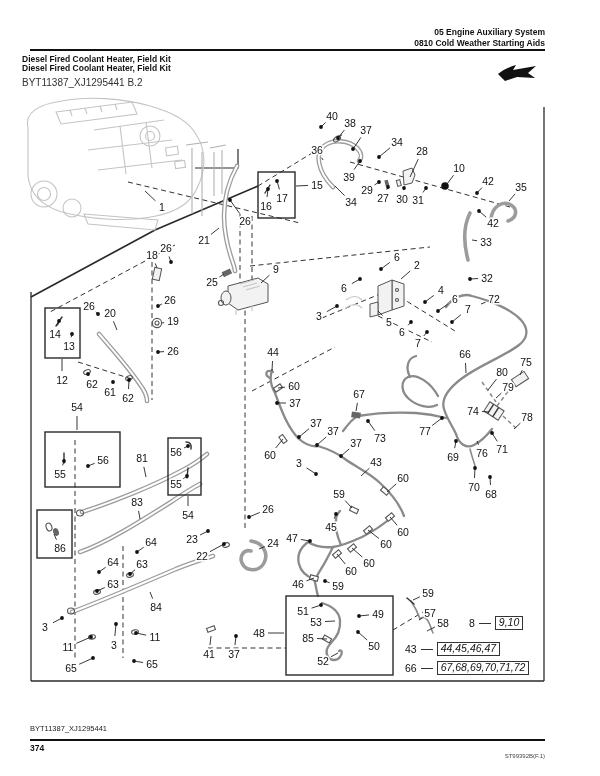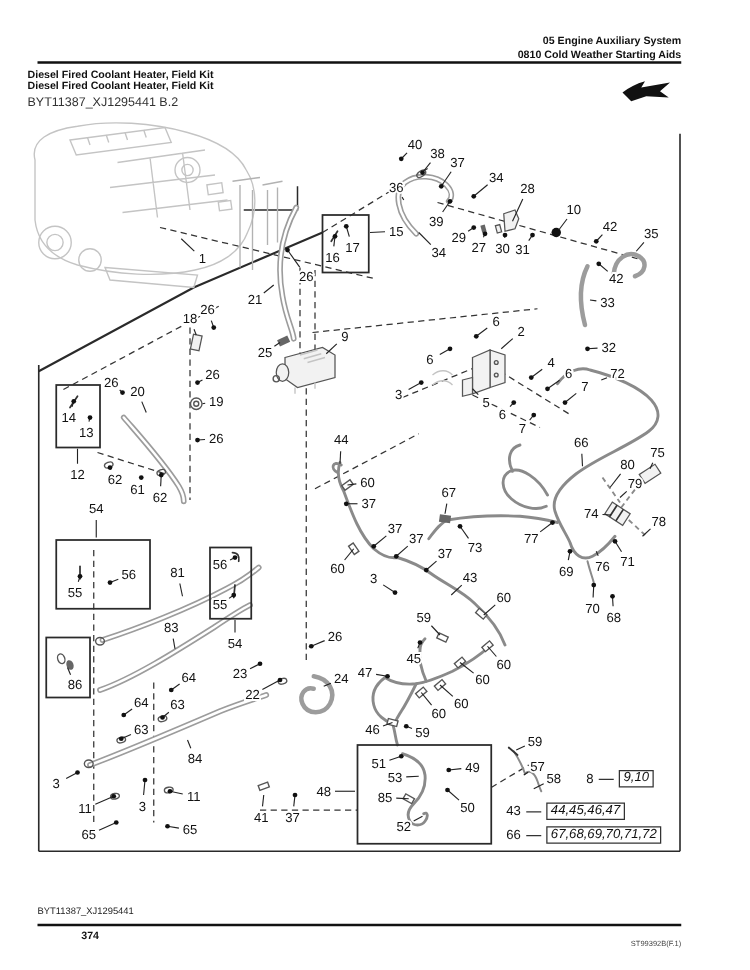--- a/index.html
+++ b/index.html
@@ -28,21 +28,21 @@
   .part{fill:#f2f2f2;stroke:#555;stroke-width:1;}
   .partdark{fill:#666;stroke:none;}
   .clip{fill:#fff;stroke:#555;stroke-width:1.1;}
   .screw{stroke:#333;stroke-width:1.4;stroke-linecap:round;}
   .clampE{fill:none;stroke:#555;stroke-width:1.1;}
   #legend-layer .legend-row{position:absolute;display:flex;align-items:center;font-size:10.5px;}
   .lg-dash{display:inline-block;width:12px;height:1px;background:#333;margin:0 4px;}
   .lg-box{display:inline-block;border:1px solid #333;padding:0 3px 1px 3px;line-height:11px;font-style:italic;}
   .caption{position:absolute;left:30px;top:684px;font-size:7.5px;color:#222;margin-top:40px;}
   .ftr-rule{position:absolute;top:739px;left:30px;width:515px;height:2px;background:#111;}
-  .ftr{position:absolute;top:743px;left:30px;right:55px;display:flex;justify-content:space-between;font-size:8.5px;margin-left:35px;}
+  .ftr{position:absolute;top:743px;left:30px;right:55px;display:flex;justify-content:space-between;font-size:8.5px;}
   .ftr .page-num{font-weight:bold;}
   .ftr-right span{margin-left:14px;}
   .ftr-small{position:absolute;top:753px;right:55px;font-size:6px;color:#444;}
 </style>
 </head>
 <body>
 
 <div class="page">
 
   <div class="hdr">

